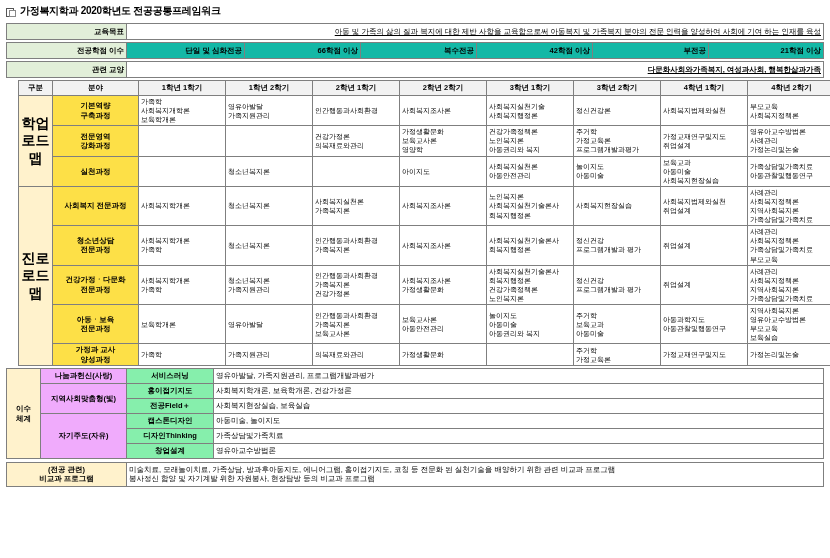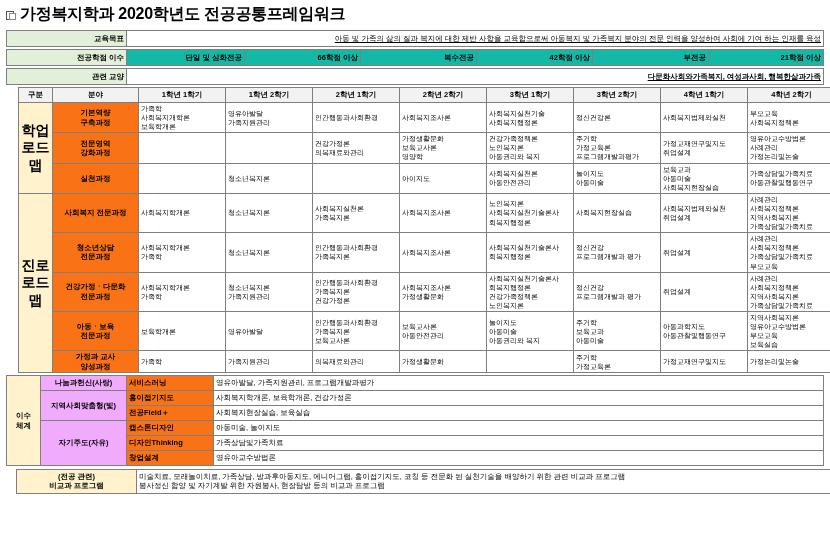--- a/index.html
+++ b/index.html
@@ -7,49 +7,49 @@
     width:830px;height:558px;background:#ffffff;
     font-family:"Liberation Sans","DejaVu Sans",sans-serif;
     font-size:8px;color:#000;overflow:hidden;
   }
   .page{position:relative;width:830px;height:558px;}
   
   .titlebar{display:flex;align-items:center;gap:5px;padding:4px 0 5px 6px;}
   .tb-icon{width:9px;height:9px;position:relative;flex:none;}
   .tb-icon:before{content:"";position:absolute;left:0;top:1px;width:6px;height:7px;border:1px solid #555;background:#fff;}
   .tb-icon:after{content:"";position:absolute;left:3px;top:3px;width:5px;height:5px;border:1px solid #888;background:#fff;}
-  .title{font-size:16px;font-weight:bold;letter-spacing:-.3px;}
+  .title{font-size:10px;font-weight:bold;letter-spacing:-.3px;}
   
   table{border-collapse:collapse;table-layout:fixed;}
   td{border:1px solid #7f7f7f;padding:1px 2px;vertical-align:middle;font-size:7.5px;line-height:1.25;}
   .c{text-align:center;text-decoration:underline;}
   .l{text-align:left;}
   .b{font-weight:bold;}
   .hdr-green{background:#e2efd9;font-weight:bold;text-align:center;}
   .hdr-grey{background:#14b8a6;font-weight:bold;text-align:center;}
   .top-tables{margin:0 6px;}
   .top-tables table{width:818px;margin-bottom:2px;}
   .top-tables td{height:13px;text-align:right;}
   
   .main{margin:2px 6px 0 6px;padding-left:12px;}
   .main table{width:818px;}
   .main td{height:12px;}
   .colhdr{background:#f2f2f2;font-weight:bold;text-align:center;font-size:7.5px;height:14px;}
   .sidehdr{background:#fff2cc;font-weight:bold;text-align:center;font-size:14px;}
-  .rowname{background:#f97316;font-weight:bold;text-align:center;font-size:7.5px;}
+  .rowname{background:#fde047;font-weight:bold;text-align:center;font-size:7.5px;}
   .cell{font-size:7px;line-height:1.3;padding:1px 2px;}
   .cell div{white-space:nowrap;overflow:hidden;}
   
   .bottom{margin:2px 6px 0 6px;}
   .bottom table{width:818px;}
   .bottom td{height:12px;font-size:7.5px;}
-  .greencell{background:#f97316;font-weight:bold;}
+  .greencell{background:#86efac;font-weight:bold;text-align:center;}
   .lbl{background:#f0abfc;font-weight:bold;text-align:center;}
   
-  .last{margin:3px 6px 0 16px;}
+  .last{margin:3px 6px 0 6px;}
   .last table{width:818px;}
   .last td{font-size:7.5px;padding:2px;}
   .last .left{background:#fff2cc;font-weight:bold;text-align:center;}
 </style>
 </head>
 <body>
 
 <div class="page">
 
   <div class="titlebar">

